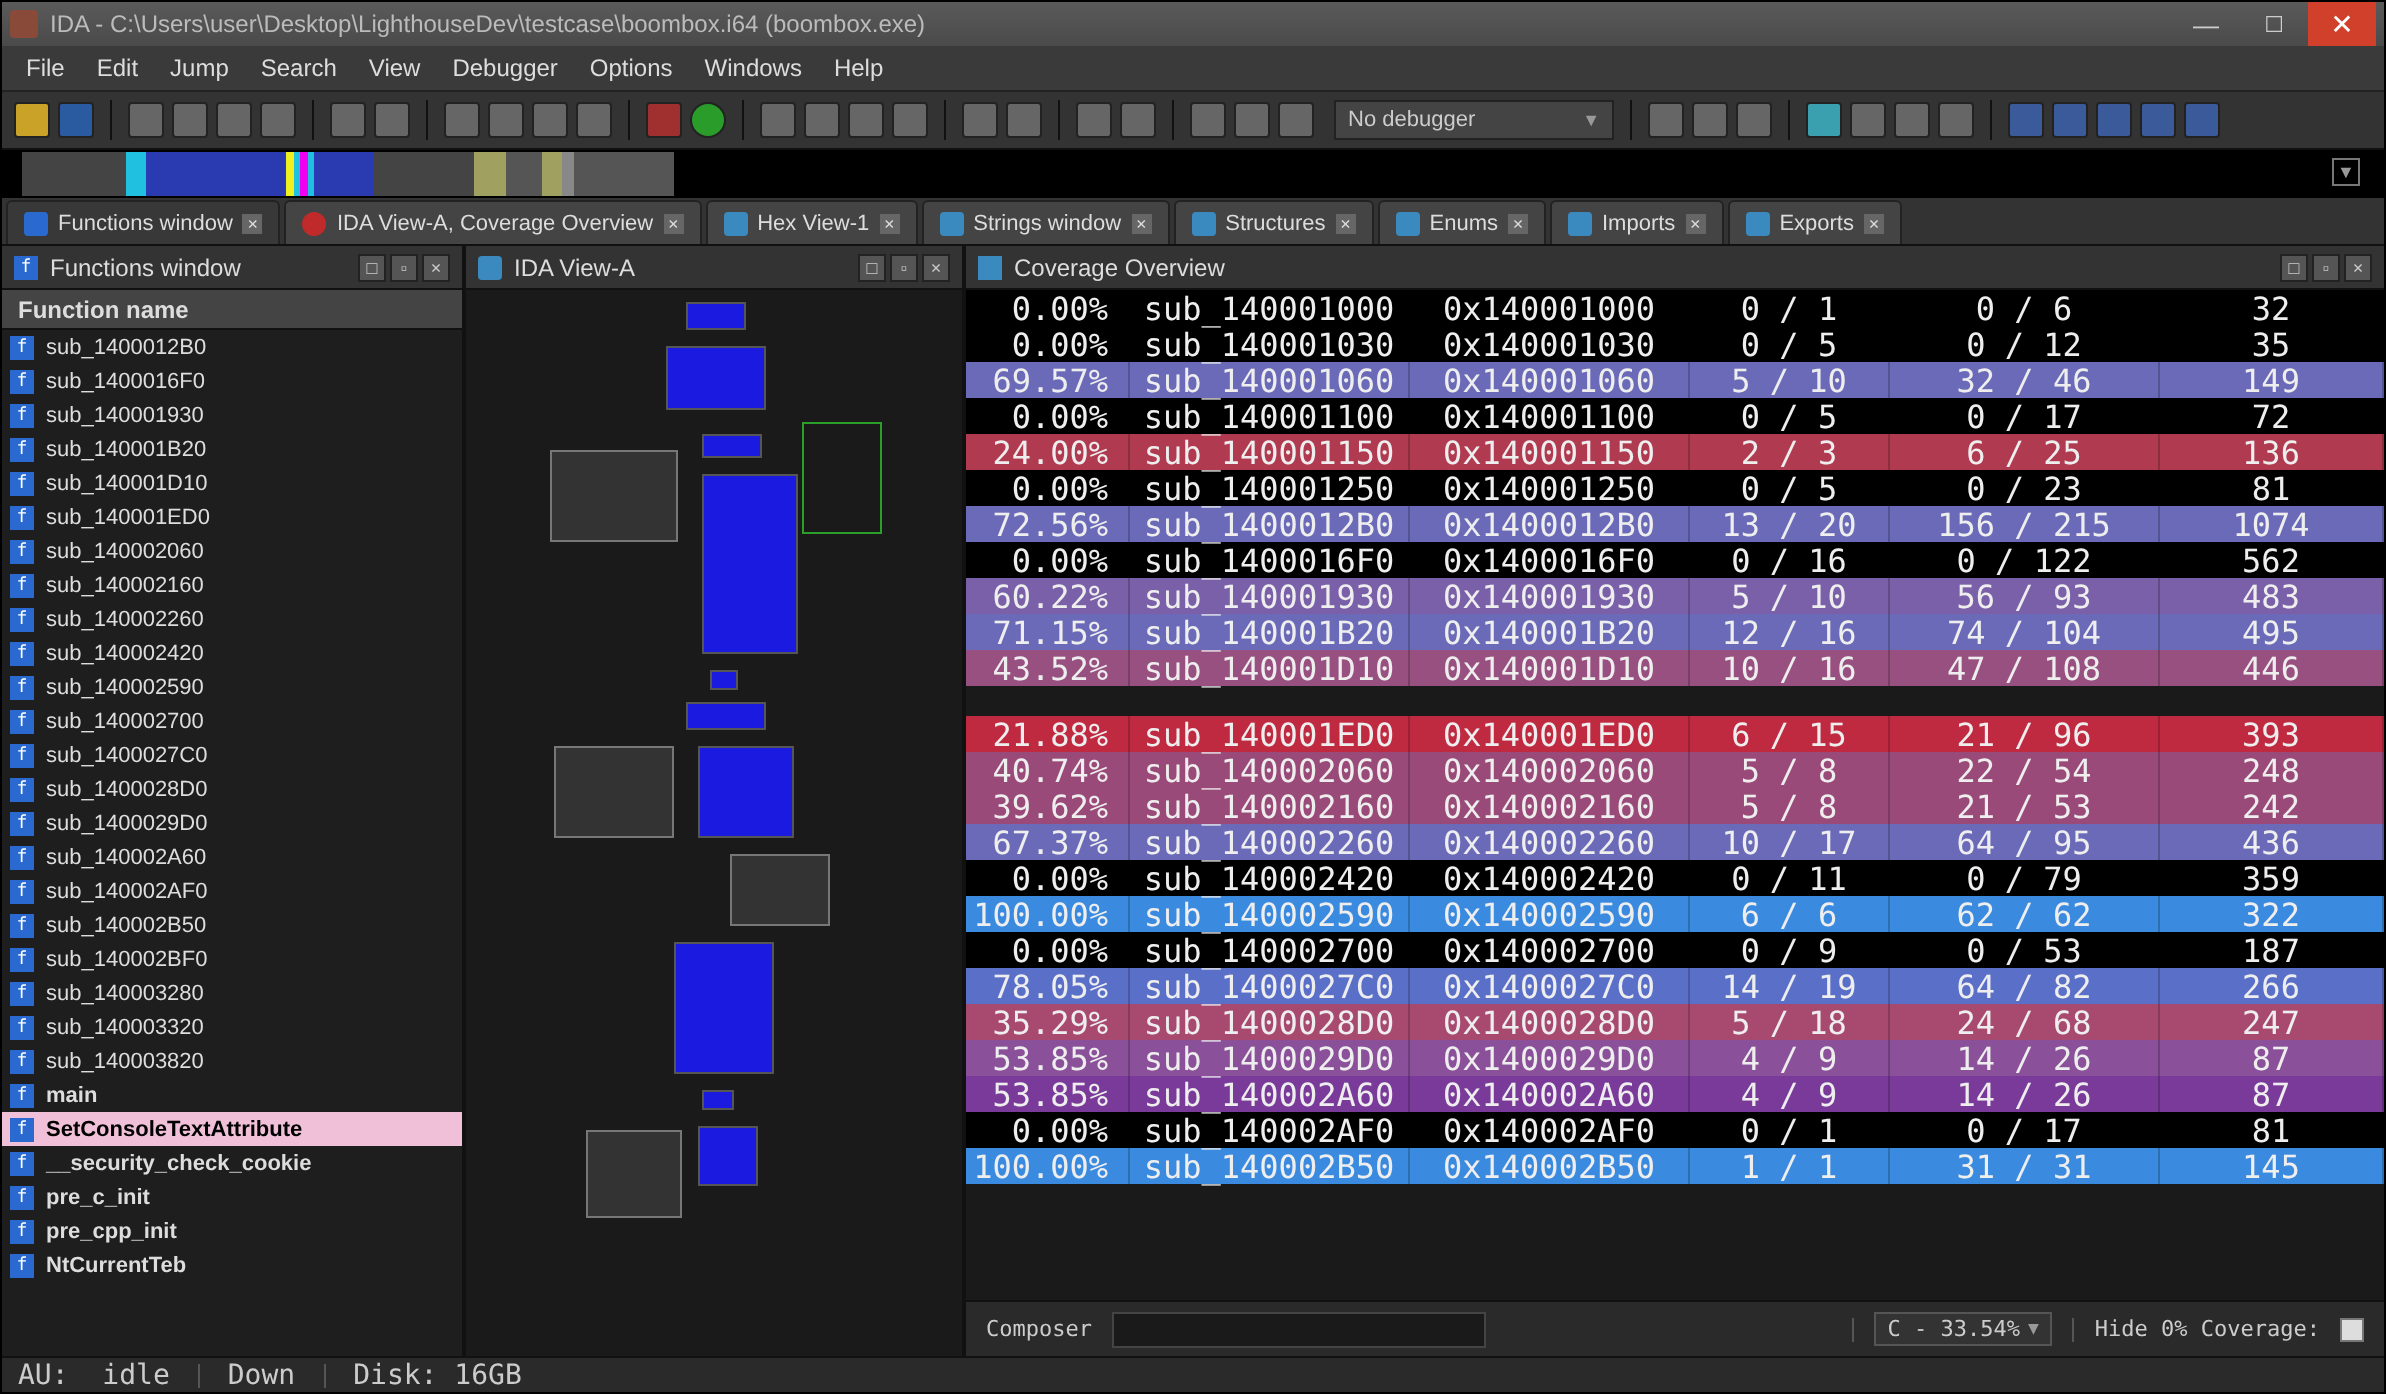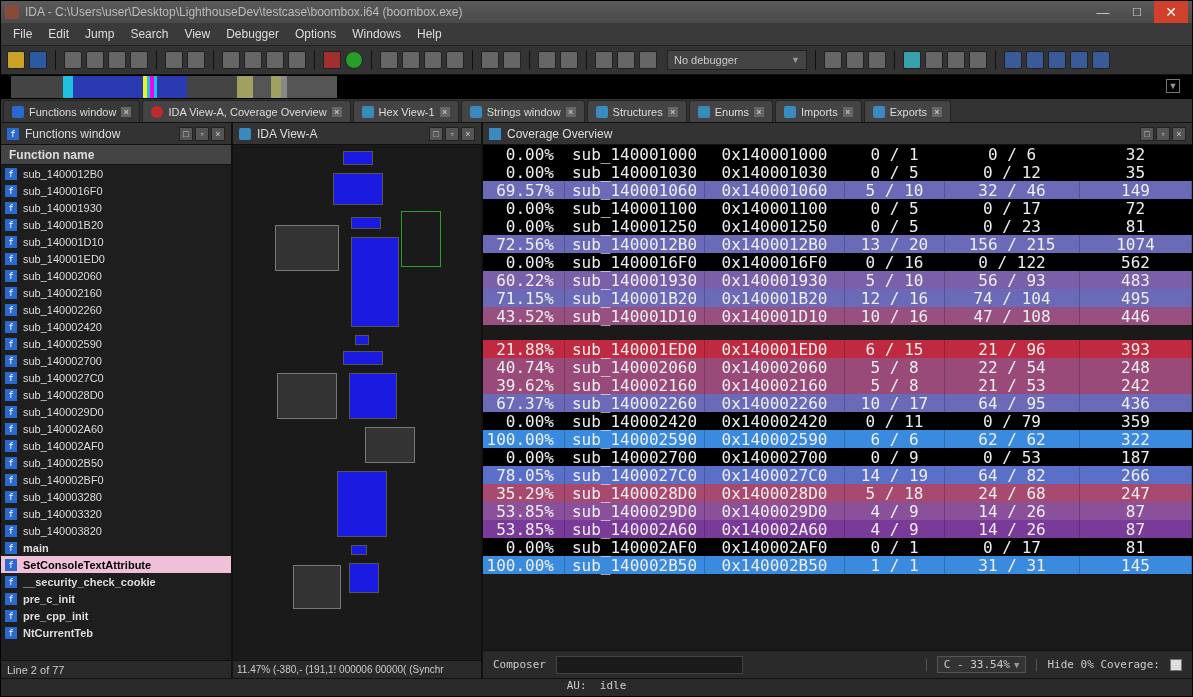--- a/index.html
+++ b/index.html
@@ -62,21 +62,21 @@
   .c0 { width:82px; justify-content:flex-end !important; padding-right:10px; }
   .c1 { width:140px; }
   .c2 { width:140px; }
   .c3 { width:100px; }
   .c4 { width:135px; }
   .c5 { flex:1; }
   .composer { height:28px; background:#2a2a2a; display:flex; align-items:center; padding:0 10px; gap:10px; border-top:1px solid #111; font-family:"Consolas",monospace; font-size:11px; color:#ccc; }
   .composer input { flex:1; background:#1a1a1a; border:1px solid #444; height:18px; color:#ddd; padding:0 4px; max-width:340px; }
   .pct-combo { background:#333; border:1px solid #555; padding:1px 6px; display:flex; align-items:center; gap:4px; }
   .chk { width:12px; height:12px; background:#ddd; border:1px solid #777; }
-  .bottom-status { height:18px; background:#2a2a2a; color:#ccc; font-size:11px; padding:0 8px; display:flex; align-items:center; gap:14px; border-top:1px solid #111; font-family:"Consolas",monospace;flex-direction:column;}
+  .bottom-status { height:18px; background:#2a2a2a; color:#ccc; font-size:14px; padding:0 8px; display:flex; align-items:center; gap:14px; border-top:1px solid #111; font-family:"Consolas",monospace;}
   .mid-status { height:18px; background:#2a2a2a; color:#ccc; font-size:10px; padding:0 4px; display:flex; align-items:center; border-top:1px solid #111; white-space:nowrap; overflow:hidden;}
   .vline { width:1px; height:12px; background:#555; }
 </style>
 </head>
 <body>
 
 <div class="titlebar">
   <div class="titlebar-icon"></div>
   <span style="margin:0 auto;">IDA - C:\Users\user\Desktop\LighthouseDev\testcase\boombox.i64 (boombox.exe)</span>
   <div class="titlebar-spacer"></div>
@@ -335,21 +335,20 @@
         </div>
         <div class="func-row">
           <div class="ficon">f</div>
           <span style="font-weight: bold;">pre_cpp_init</span>
         </div>
         <div class="func-row">
           <div class="ficon">f</div>
           <span style="font-weight: bold;">NtCurrentTeb</span>
         </div>
       </div>
-    <div class="status-left">Line 2 of 77</div>
   </div>
 
   <div class="mid-pane">
     <div class="pane-header">
       <div style="width:12px;height:12px;background:#3a8ac0;border-radius:2px"></div>
       <span>IDA View-A</span>
       <div class="pane-header-btns">
         <div class="phbtn">□</div>
         <div class="phbtn">▫</div>
         <div class="phbtn">×</div>
@@ -365,21 +364,20 @@
       <div class="gblock" style="left:122px;top:190px;width:14px;height:10px"></div>
       <div class="gblock" style="left:110px;top:206px;width:40px;height:14px"></div>
       <div class="gblock dark" style="left:44px;top:228px;width:60px;height:46px"></div>
       <div class="gblock" style="left:116px;top:228px;width:48px;height:46px"></div>
       <div class="gblock dark" style="left:132px;top:282px;width:50px;height:36px"></div>
       <div class="gblock" style="left:104px;top:326px;width:50px;height:66px"></div>
       <div class="gblock" style="left:118px;top:400px;width:16px;height:10px"></div>
       <div class="gblock dark" style="left:60px;top:420px;width:48px;height:44px"></div>
       <div class="gblock" style="left:116px;top:418px;width:30px;height:30px"></div>
     </div>
-    <div class="mid-status">11.47% (-380,-  (191,1! 000006  00000( (Synchr</div>
   </div>
 
   <div class="right-pane">
     <div class="pane-header">
       <div style="width:12px;height:12px;background:#3a8ac0"></div>
       <span>Coverage Overview</span>
       <div class="pane-header-btns">
         <div class="phbtn">□</div>
         <div class="phbtn">▫</div>
         <div class="phbtn">×</div>
@@ -410,20 +408,28 @@
           <div class="c4">32 / 46</div>
           <div class="c5">149</div>
         </div>
         <div class="cov-row" style="background: rgb(0, 0, 0);">
           <div class="c0">0.00%</div>
           <div class="c1">sub_140001100</div>
           <div class="c2">0x140001100</div>
           <div class="c3">0 / 5</div>
           <div class="c4">0 / 17</div>
           <div class="c5">72</div>
+        </div>
+        <div class="cov-row" style="background: rgb(176, 58, 80);">
+          <div class="c0">24.00%</div>
+          <div class="c1">sub_140001150</div>
+          <div class="c2">0x140001150</div>
+          <div class="c3">2 / 3</div>
+          <div class="c4">6 / 25</div>
+          <div class="c5">136</div>
         </div>
         <div class="cov-row" style="background: rgb(0, 0, 0);">
           <div class="c0">0.00%</div>
           <div class="c1">sub_140001250</div>
           <div class="c2">0x140001250</div>
           <div class="c3">0 / 5</div>
           <div class="c4">0 / 23</div>
           <div class="c5">81</div>
         </div>
         <div class="cov-row" style="background: rgb(106, 106, 184);">

